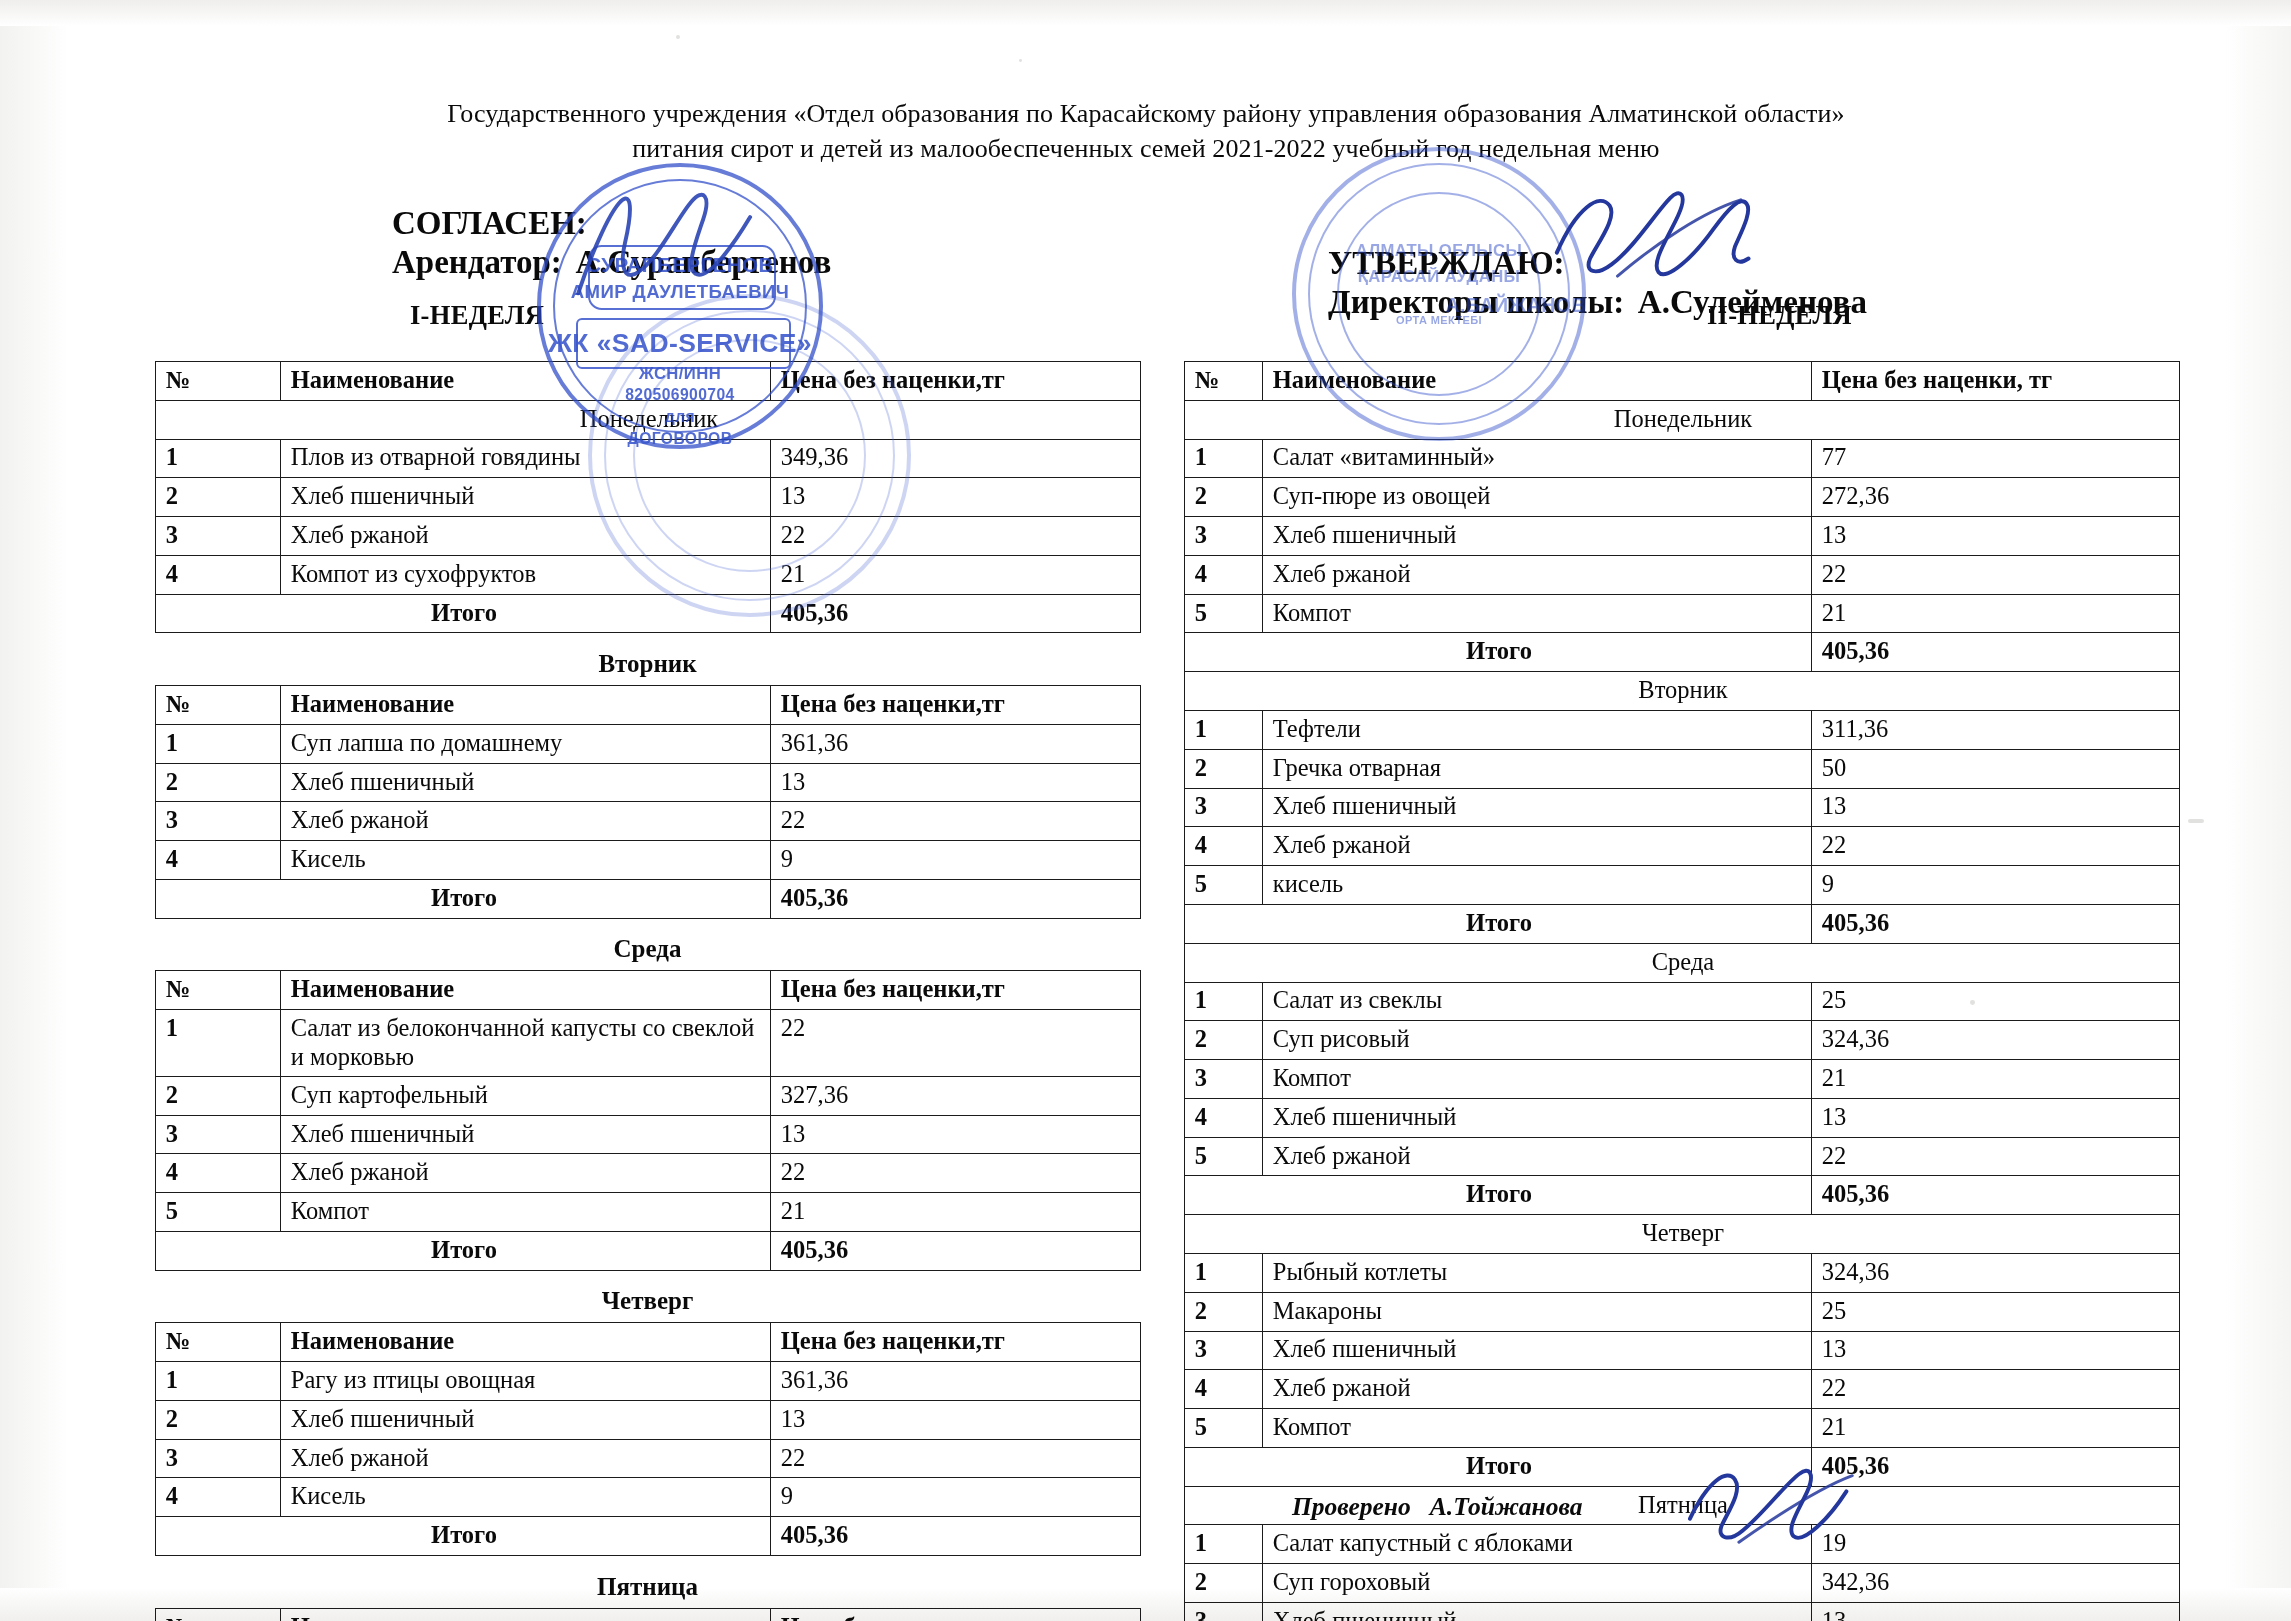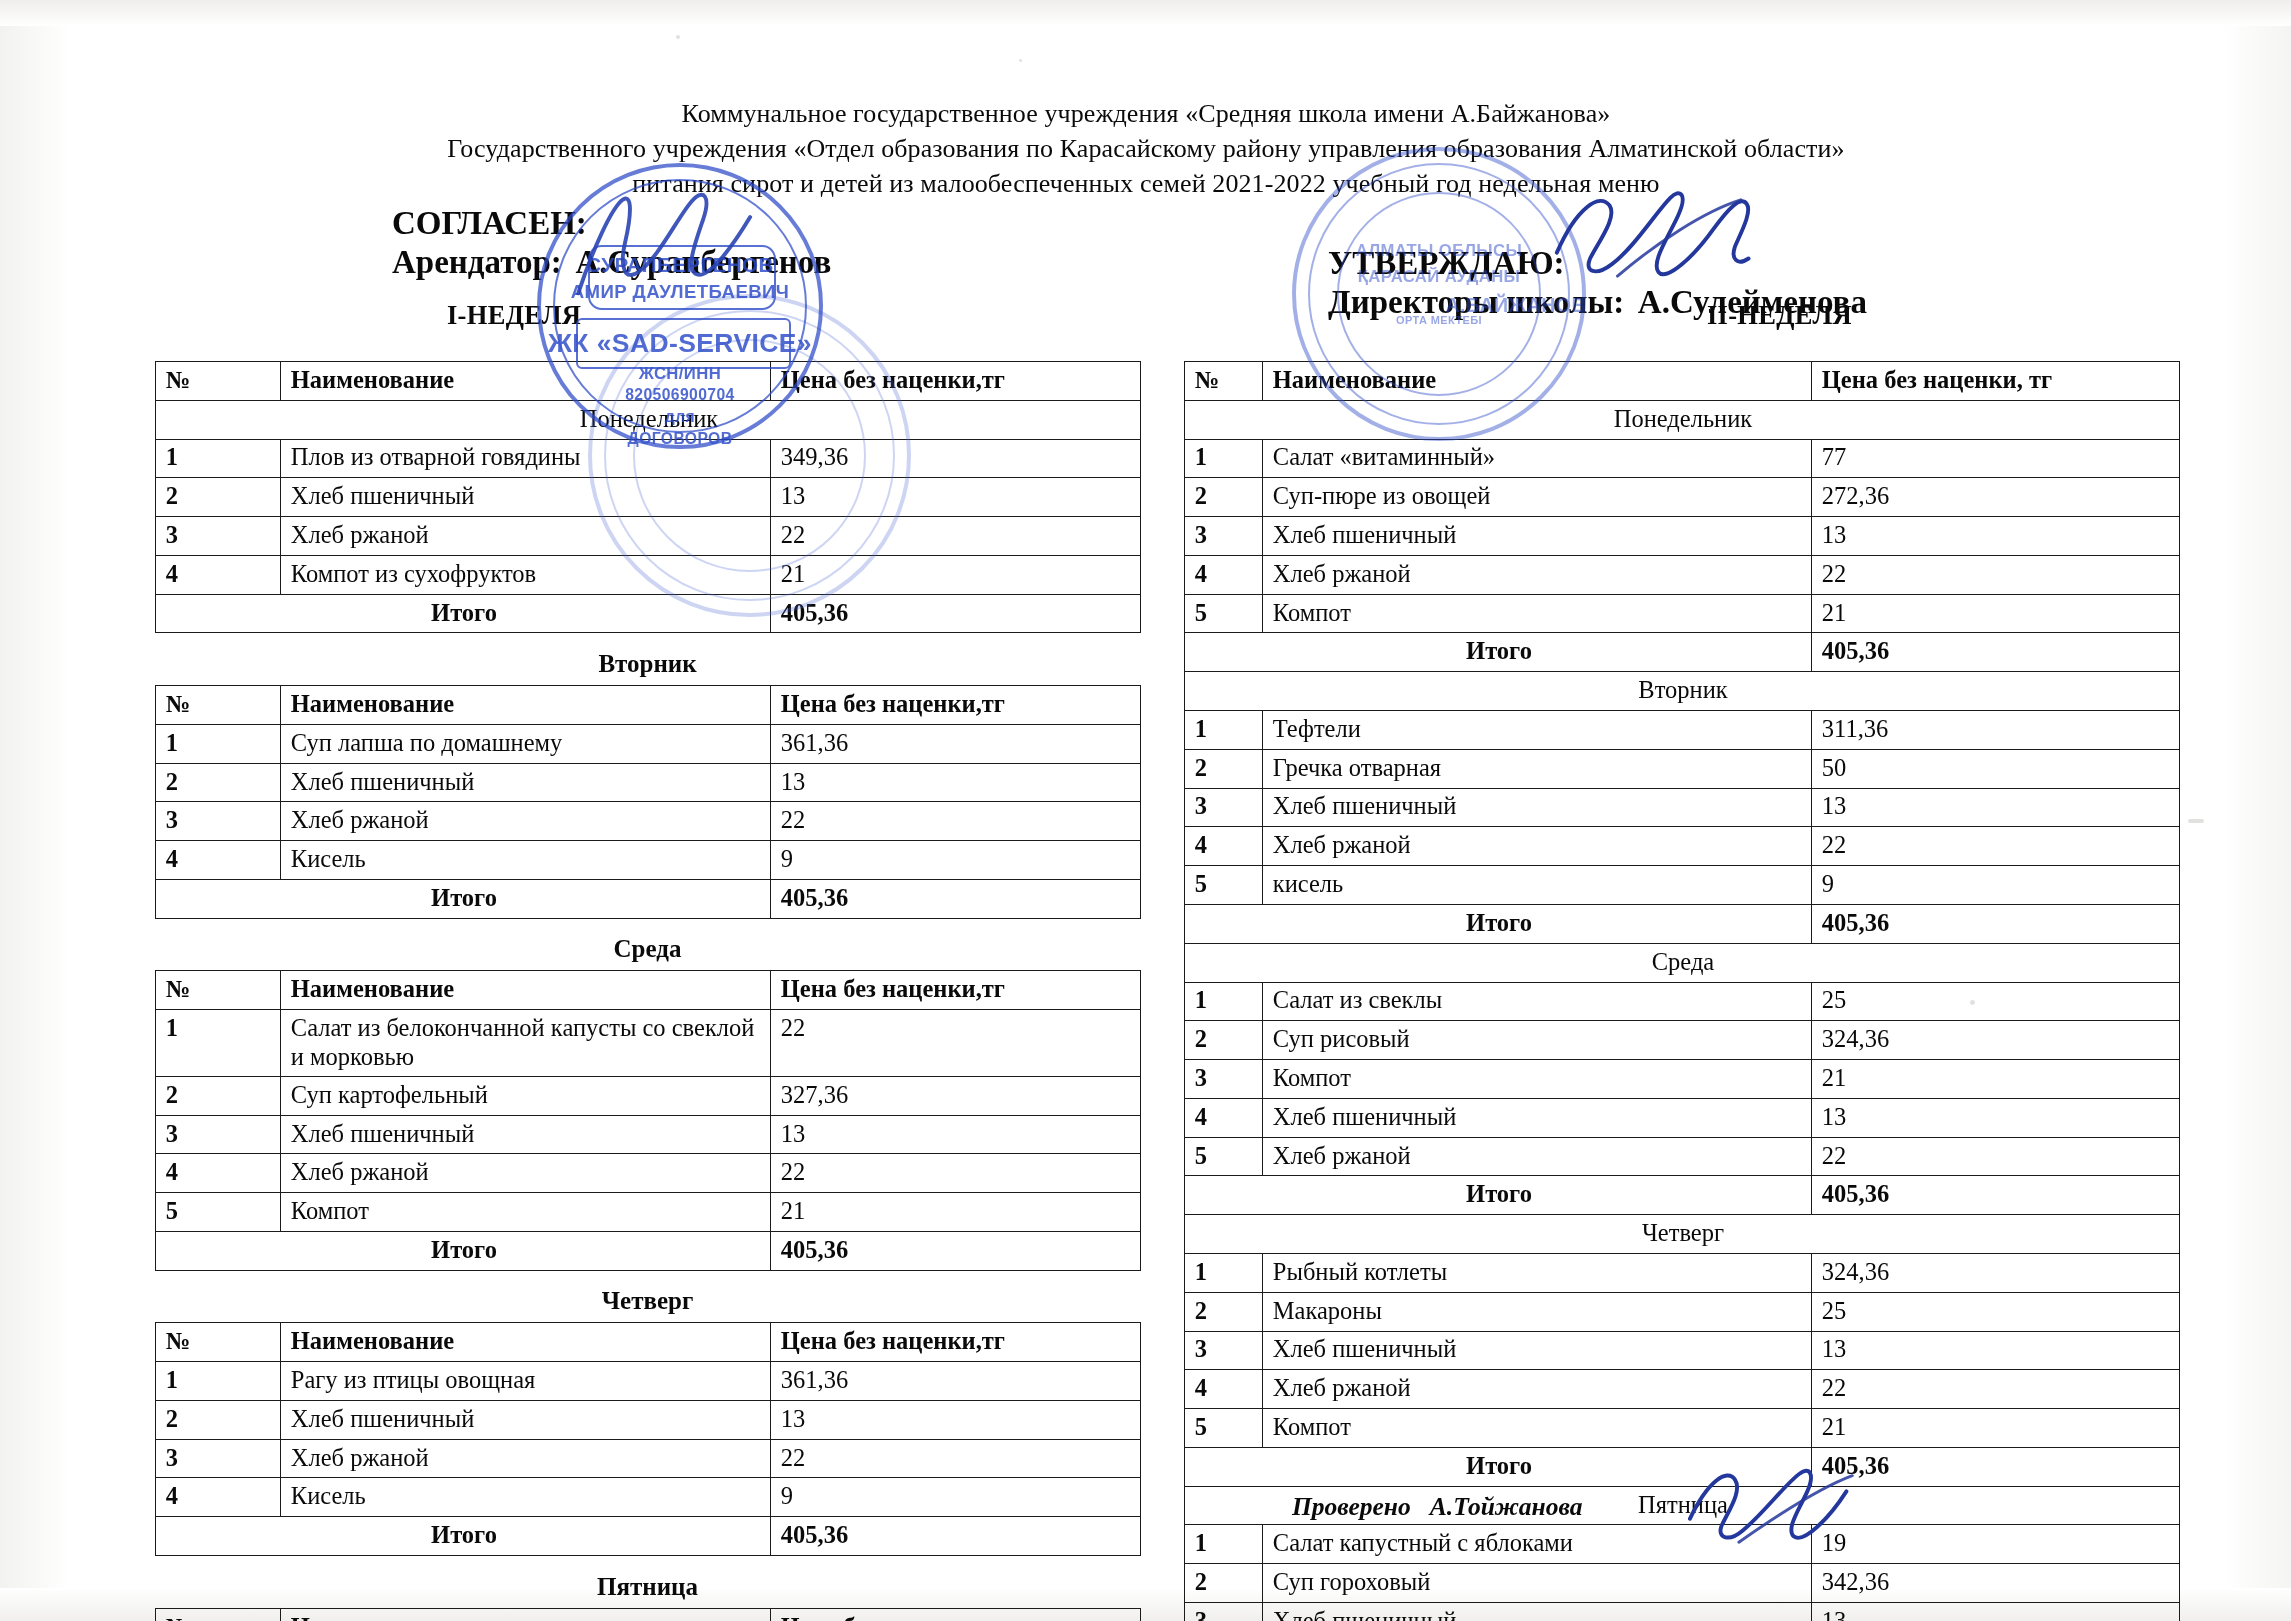--- a/index.html
+++ b/index.html
@@ -70,21 +70,21 @@
   }
   .appr-row .nm { font-weight: bold; padding-left: 13.7px; }
 
   
   .week-caption {
     position: absolute;
     font-size: 26.5px;
     font-weight: bold;
     letter-spacing: 0.3px;
   }
-  #week1-caption { left: 410px;  top: 300px; margin-left: 37px; }
+  #week1-caption { left: 410px;  top: 300px; }
   #week2-caption { left: 1707px; top: 300px; }
 
   
   .col {
     position: absolute;
     top: 361px;
   }
   #col-left  { left: 155px;  width: 985px; }
   #col-right { left: 1184px; width: 995px; }
 
@@ -219,21 +219,20 @@
 <div id="page">
   <div class="scan-edge-top"></div>
   <div class="scan-edge-bottom"></div>
 
   <div class="speck" style="left:676px;top:35px;width:3.9px;height:3.9px;"></div>
   <div class="speck" style="left:1019px;top:59px;width:2.9px;height:2.9px;"></div>
   <div class="speck" style="left:1970px;top:1000px;width:4.9px;height:4.9px;"></div>
   <div class="speck" style="left:2188px;top:819px;width:15.7px;height:3.9px;border-radius:2px;"></div>
 
   <div class="doc-head">
-    <div class="line">Коммунальное государственное учреждения «Средняя школа имени А.Байжанова»</div>
     <div class="line">Государственного учреждения «Отдел образования по Карасайскому району управления образования Алматинской области»</div>
     <div class="line">питания сирот и детей из малообеспеченных семей 2021-2022 учебный год недельная меню</div>
   </div>
 
   <div class="approvals">
     <div class="appr-left">
       <div class="appr-row">СОГЛАСЕН:</div>
       <div class="appr-row">
         <span>Арендатор:</span><span class="nm">А.Сурапбергенов</span>
       </div>

